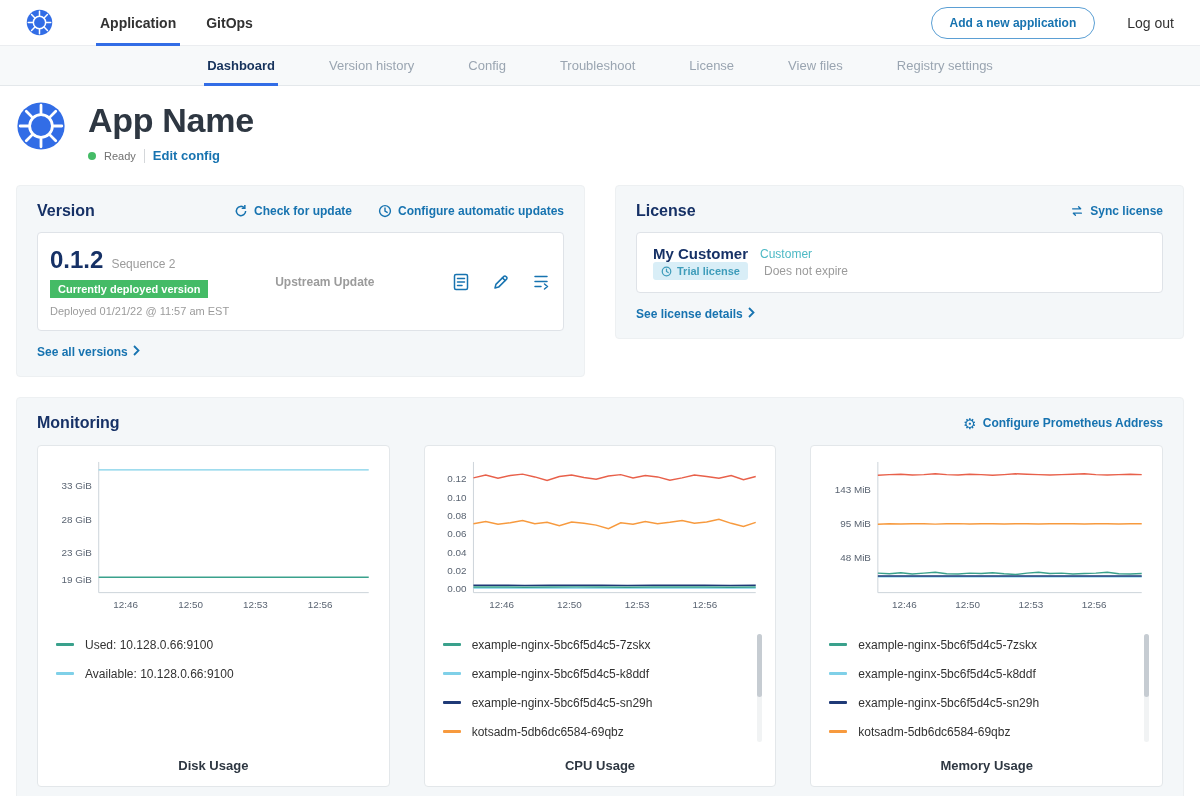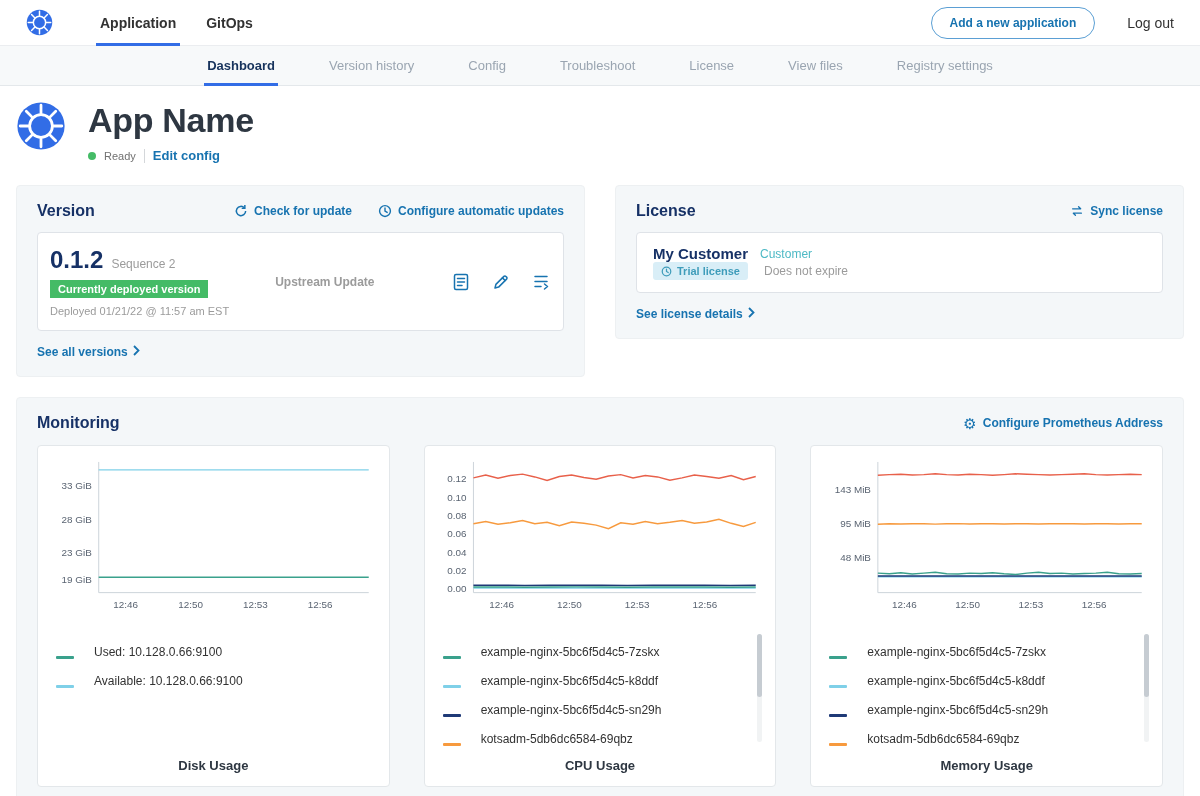--- a/index.html
+++ b/index.html
@@ -69,21 +69,21 @@
   .expiry{font-size:12px;color:#9b9b9b}
 
   
   .monitoring{margin:20px 16px 0}
   .gear-glyph{font-size:15px;line-height:1}
   .charts-row{display:flex;gap:34px;margin-top:13px}
   .chart-card{flex:1;background:#fff;border:1px solid #e3e7ea;border-radius:4px;padding:12px 12px 13px;display:flex;flex-direction:column}
   .plot svg{display:block;width:100%}
   .legend-wrap{position:relative;margin-top:14px;padding:0 16px 0 6px}
   .legend{list-style:none}
-  .legend-item{display:flex;align-items:flex-end;gap:20px;height:29px}
+  .legend-item{display:flex;align-items:center;gap:11px;height:29px}
   .swatch{width:18px;height:3px;border-radius:1px;flex:none}
   .legend-label{font-size:12px;color:#323232;white-space:nowrap}
   .scrollbar{position:absolute;right:1px;top:4px;bottom:4px;width:5px;background:#f1f3f4;border-radius:3px}
   .scroll-thumb{width:5px;height:58%;background:#c6ccd2;border-radius:3px}
   .chart-title{margin-top:auto;padding-top:12px;text-align:center;font-size:13px;font-weight:700;color:#2e3742}
 </style>
 </head>
 <body>
 
 <header class="topnav">

